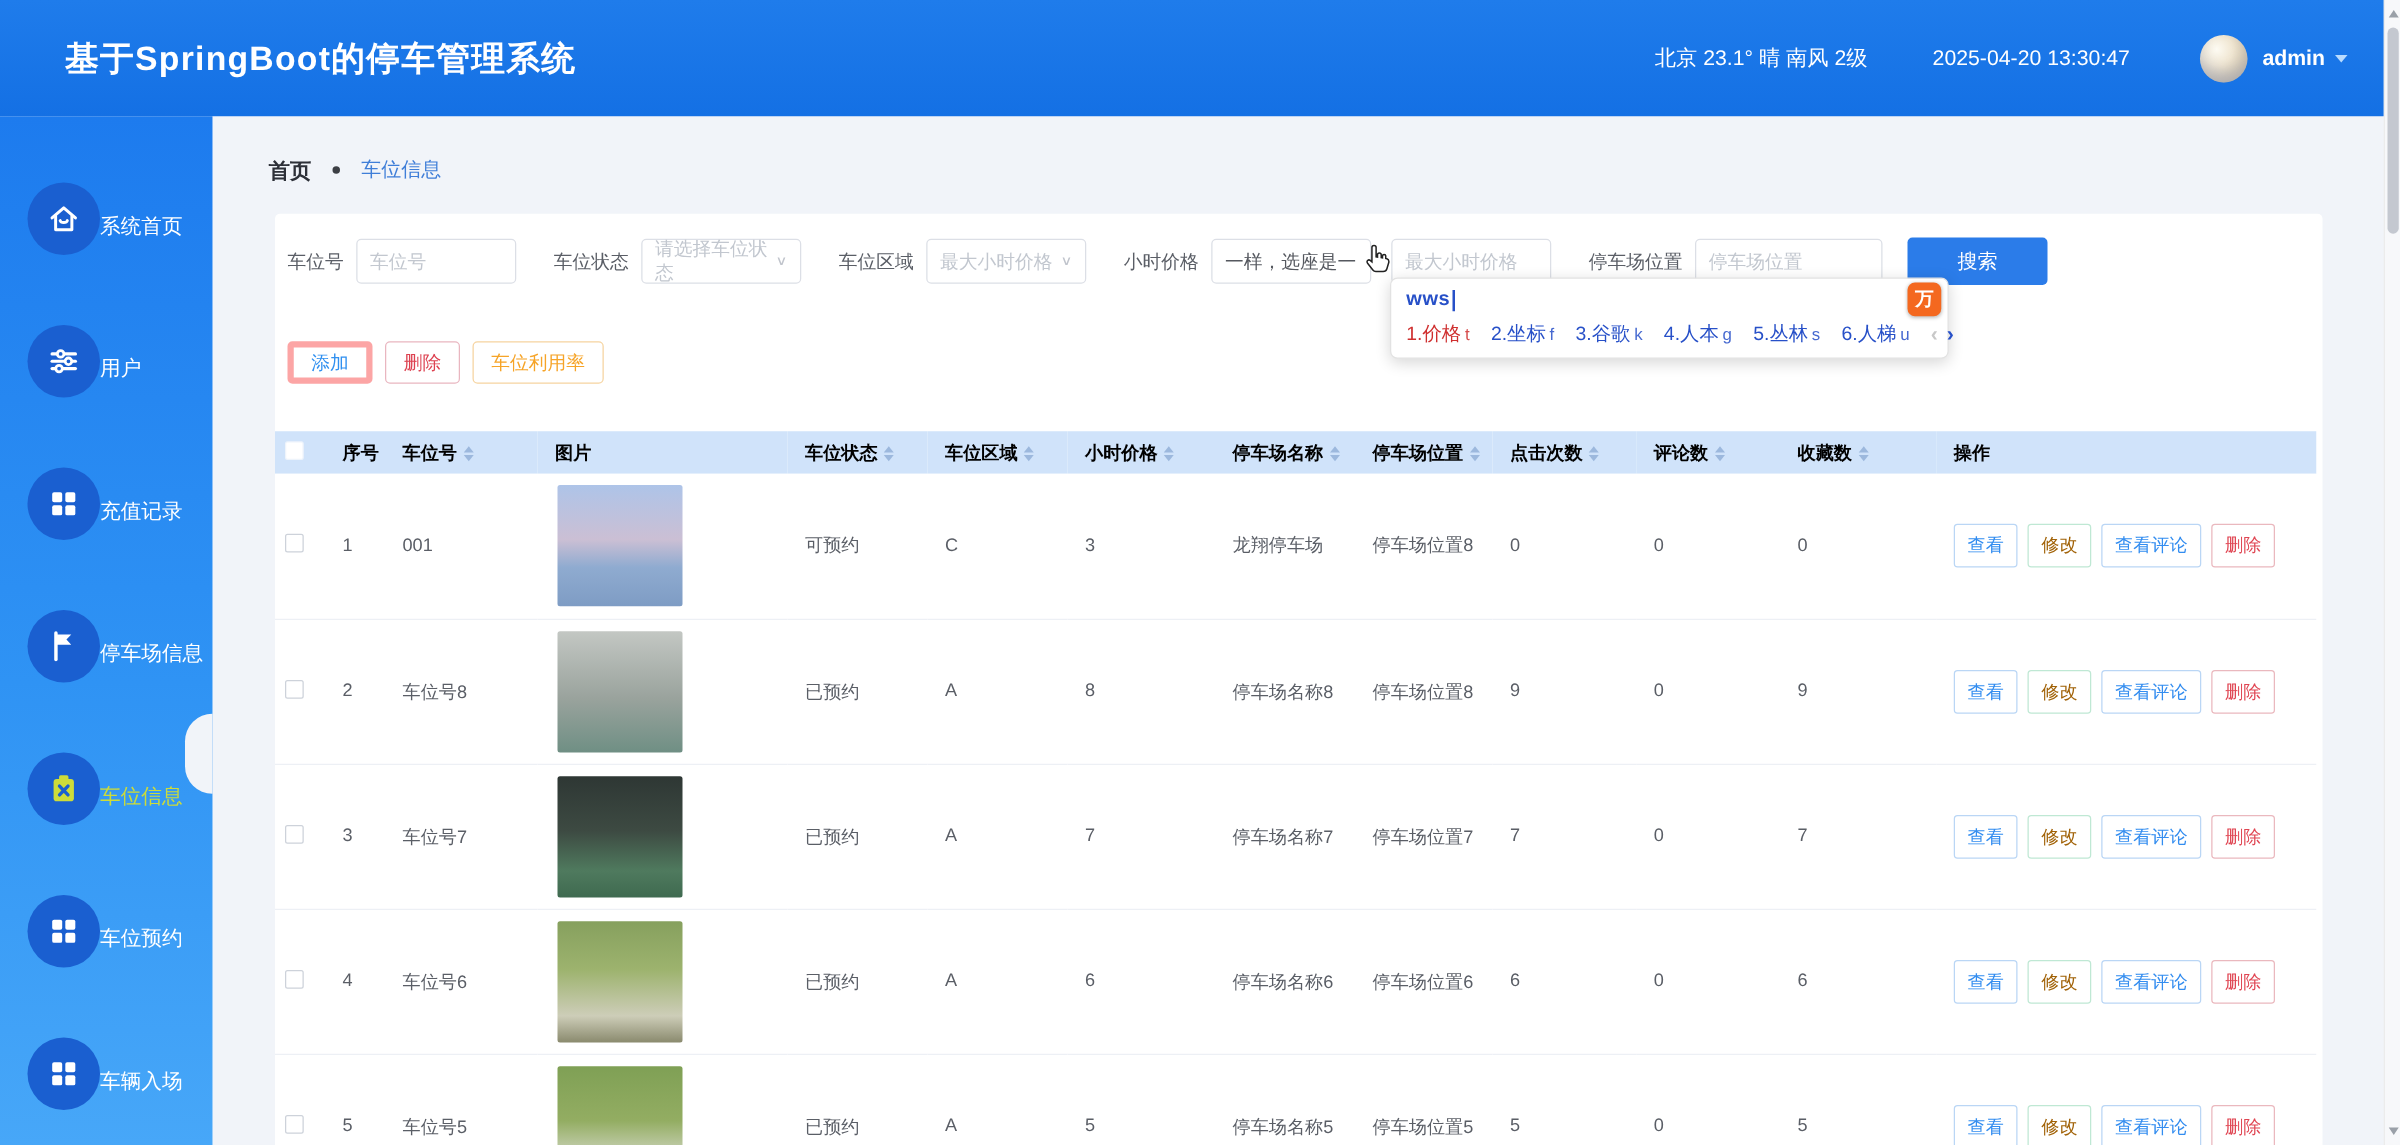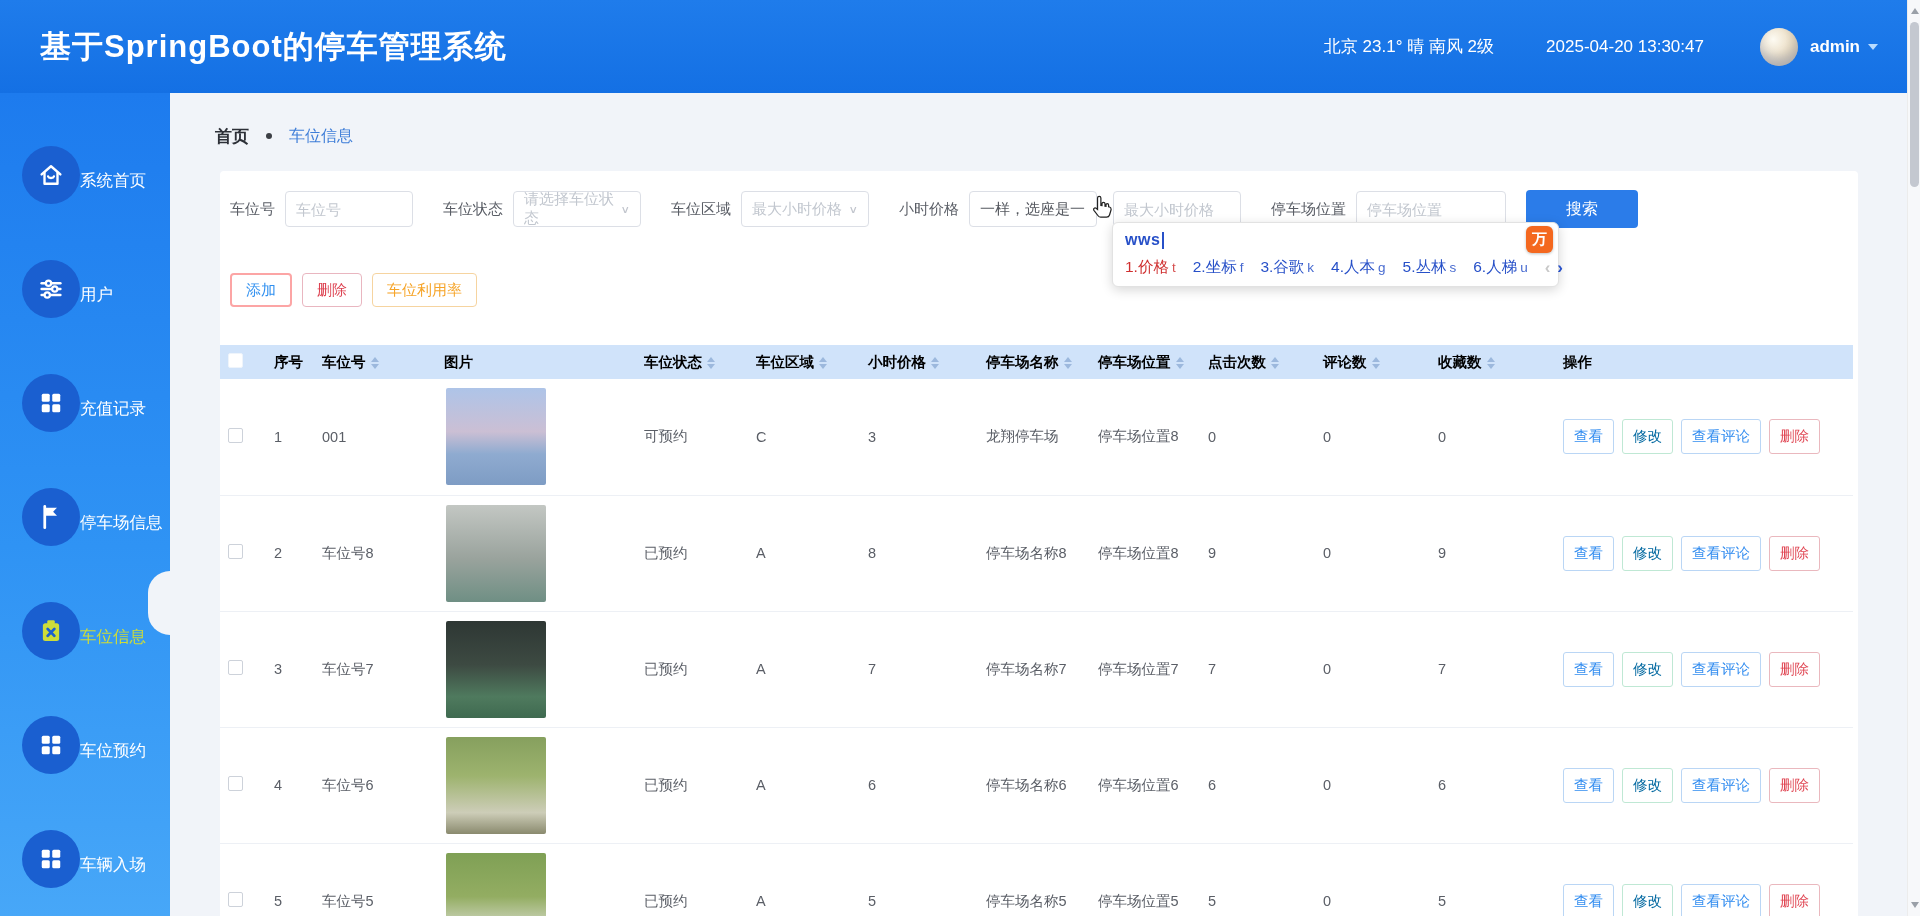--- a/index.html
+++ b/index.html
@@ -4,21 +4,21 @@
 <style>
   * { margin:0; padding:0; box-sizing:border-box; }
   html,body { width:1920px; height:916px; overflow:hidden; background:#fff;
     font-family:"Liberation Sans","DejaVu Sans",sans-serif; }
   .app { position:relative; width:1920px; height:916px; overflow:hidden; }
 
   
   .topbar { position:absolute; left:0; top:0; width:1920px; height:93px;
     background:linear-gradient(180deg,#1f7ceb 0%,#1470e4 100%);
     display:flex; align-items:center; color:#fff; z-index:20; }
-  .topbar .title { margin-left:40px; font-size:31px; font-weight:700; letter-spacing:1px; }
+  .topbar .title { margin-left:52px; font-size:27px; font-weight:700; letter-spacing:1px; }
   .topbar-right { margin-left:auto; display:flex; align-items:center; padding-right:42px; }
   .weather { font-size:17px; margin-right:52px; }
   .datetime { font-size:17px; margin-right:56px; }
   .avatar { width:38px; height:38px; border-radius:50%; margin-right:12px;
     background:radial-gradient(circle at 35% 30%, #fdfbf3 0%, #f0e6d2 35%, #d9cbb0 62%, #b9aa8d 100%);
     box-shadow:inset 0 -8px 10px rgba(130,150,200,.35); }
   .username { font-size:17px; font-weight:600; margin-right:8px; }
   .caret-down { width:0; height:0; border-left:5px solid transparent; border-right:5px solid transparent;
     border-top:6px solid #b9dcff; }
 
@@ -63,21 +63,21 @@
   .loc-input { width:150px; }
   .price-input { color:#55585f; }
   .search-btn { margin-left:20px; width:112px; height:38px; background:#2b7ce9; color:#fff;
     border:none; border-radius:4px; font-size:16px; cursor:pointer;
     font-family:"Liberation Sans","DejaVu Sans",sans-serif; }
 
   
   .toolbar { display:flex; align-items:center; margin-top:45px; padding-left:10px; }
   .tbtn { height:34px; padding:0 14px; background:#fff; border-radius:4px; font-size:15px;
     margin-right:10px; cursor:pointer; font-family:"Liberation Sans","DejaVu Sans",sans-serif; }
-  .btn-add  { color:#3090f0; border:2px solid #fca5a5; }
+  .btn-add  { color:#3090f0; border:5px solid #fca5a5; }
   .btn-del  { color:#dd4150; border:1px solid #e9b6c0; }
   .btn-util { color:#f6a428; border:1px solid #f6d4a0; }
 
   
   table { margin-top:38px; width:1633px; border-collapse:collapse; table-layout:fixed; }
   thead th { height:34px; background:#d0e3fa; color:#000000; font-size:14.5px; font-weight:700;
     text-align:left; padding-left:14px; white-space:nowrap; }
   thead th.cb-col { padding-left:8px; }
   .sort { display:inline-flex; flex-direction:column; vertical-align:middle; margin-left:5px; gap:2px; }
   .sort .up { width:0; height:0; border-left:4px solid transparent; border-right:4px solid transparent;
@@ -94,21 +94,21 @@
   .img-bridge { background:linear-gradient(180deg,#aec4e8 0%,#cbbfd4 45%,#8fabd0 68%,#7e9cc4 100%); }
   .img-garage-grey { background:linear-gradient(180deg,#c3c7c3 0%,#9aa39d 55%,#6f8f84 100%); }
   .img-garage-dark { background:linear-gradient(180deg,#2e3734 0%,#3d4a42 45%,#4f7a5e 78%,#3f6a50 100%); }
   .img-corridor-green { background:linear-gradient(180deg,#86a05e 0%,#9db36e 40%,#cdcdb8 78%,#8a8a6e 100%); }
   .img-corridor-green2 { background:linear-gradient(180deg,#7fa055 0%,#93ad62 45%,#dcded4 82%,#a2a88a 100%); }
   .actions { display:flex; align-items:center; }
   .act-btn { height:35px; padding:0 10px; margin-right:8px; background:#fff; border-radius:3px;
     font-size:14.5px; cursor:pointer; white-space:nowrap;
     font-family:"Liberation Sans","DejaVu Sans",sans-serif; }
   .act-view, .act-comments { color:#338df0; border:1px solid #bad6f5; }
-  .act-edit { color:#0369a1; border:1px solid #bfe8d4; }
+  .act-edit { color:#a16207; border:1px solid #bfe8d4; }
   .act-delete { color:#e04653; border:1px solid #eab8be; }
 
   
   .ime { position:absolute; left:1112px; top:222px; width:447px; background:#fff;
     border:1px solid #e2e2e2; border-radius:6px; box-shadow:0 3px 12px rgba(0,0,0,.16);
     padding:5px 12px 8px 12px; z-index:60; }
   .ime-top { position:relative; height:24px; display:flex; align-items:center; }
   .ime-comp { color:#2750c8; font-weight:700; font-size:16px; letter-spacing:.5px; }
   .ime-caret { display:inline-block; width:2px; height:17px; background:#2750c8; margin-left:2px; }
   .ime-logo { position:absolute; right:-7px; top:-2px; width:27px; height:27px; background:#f4681f;

